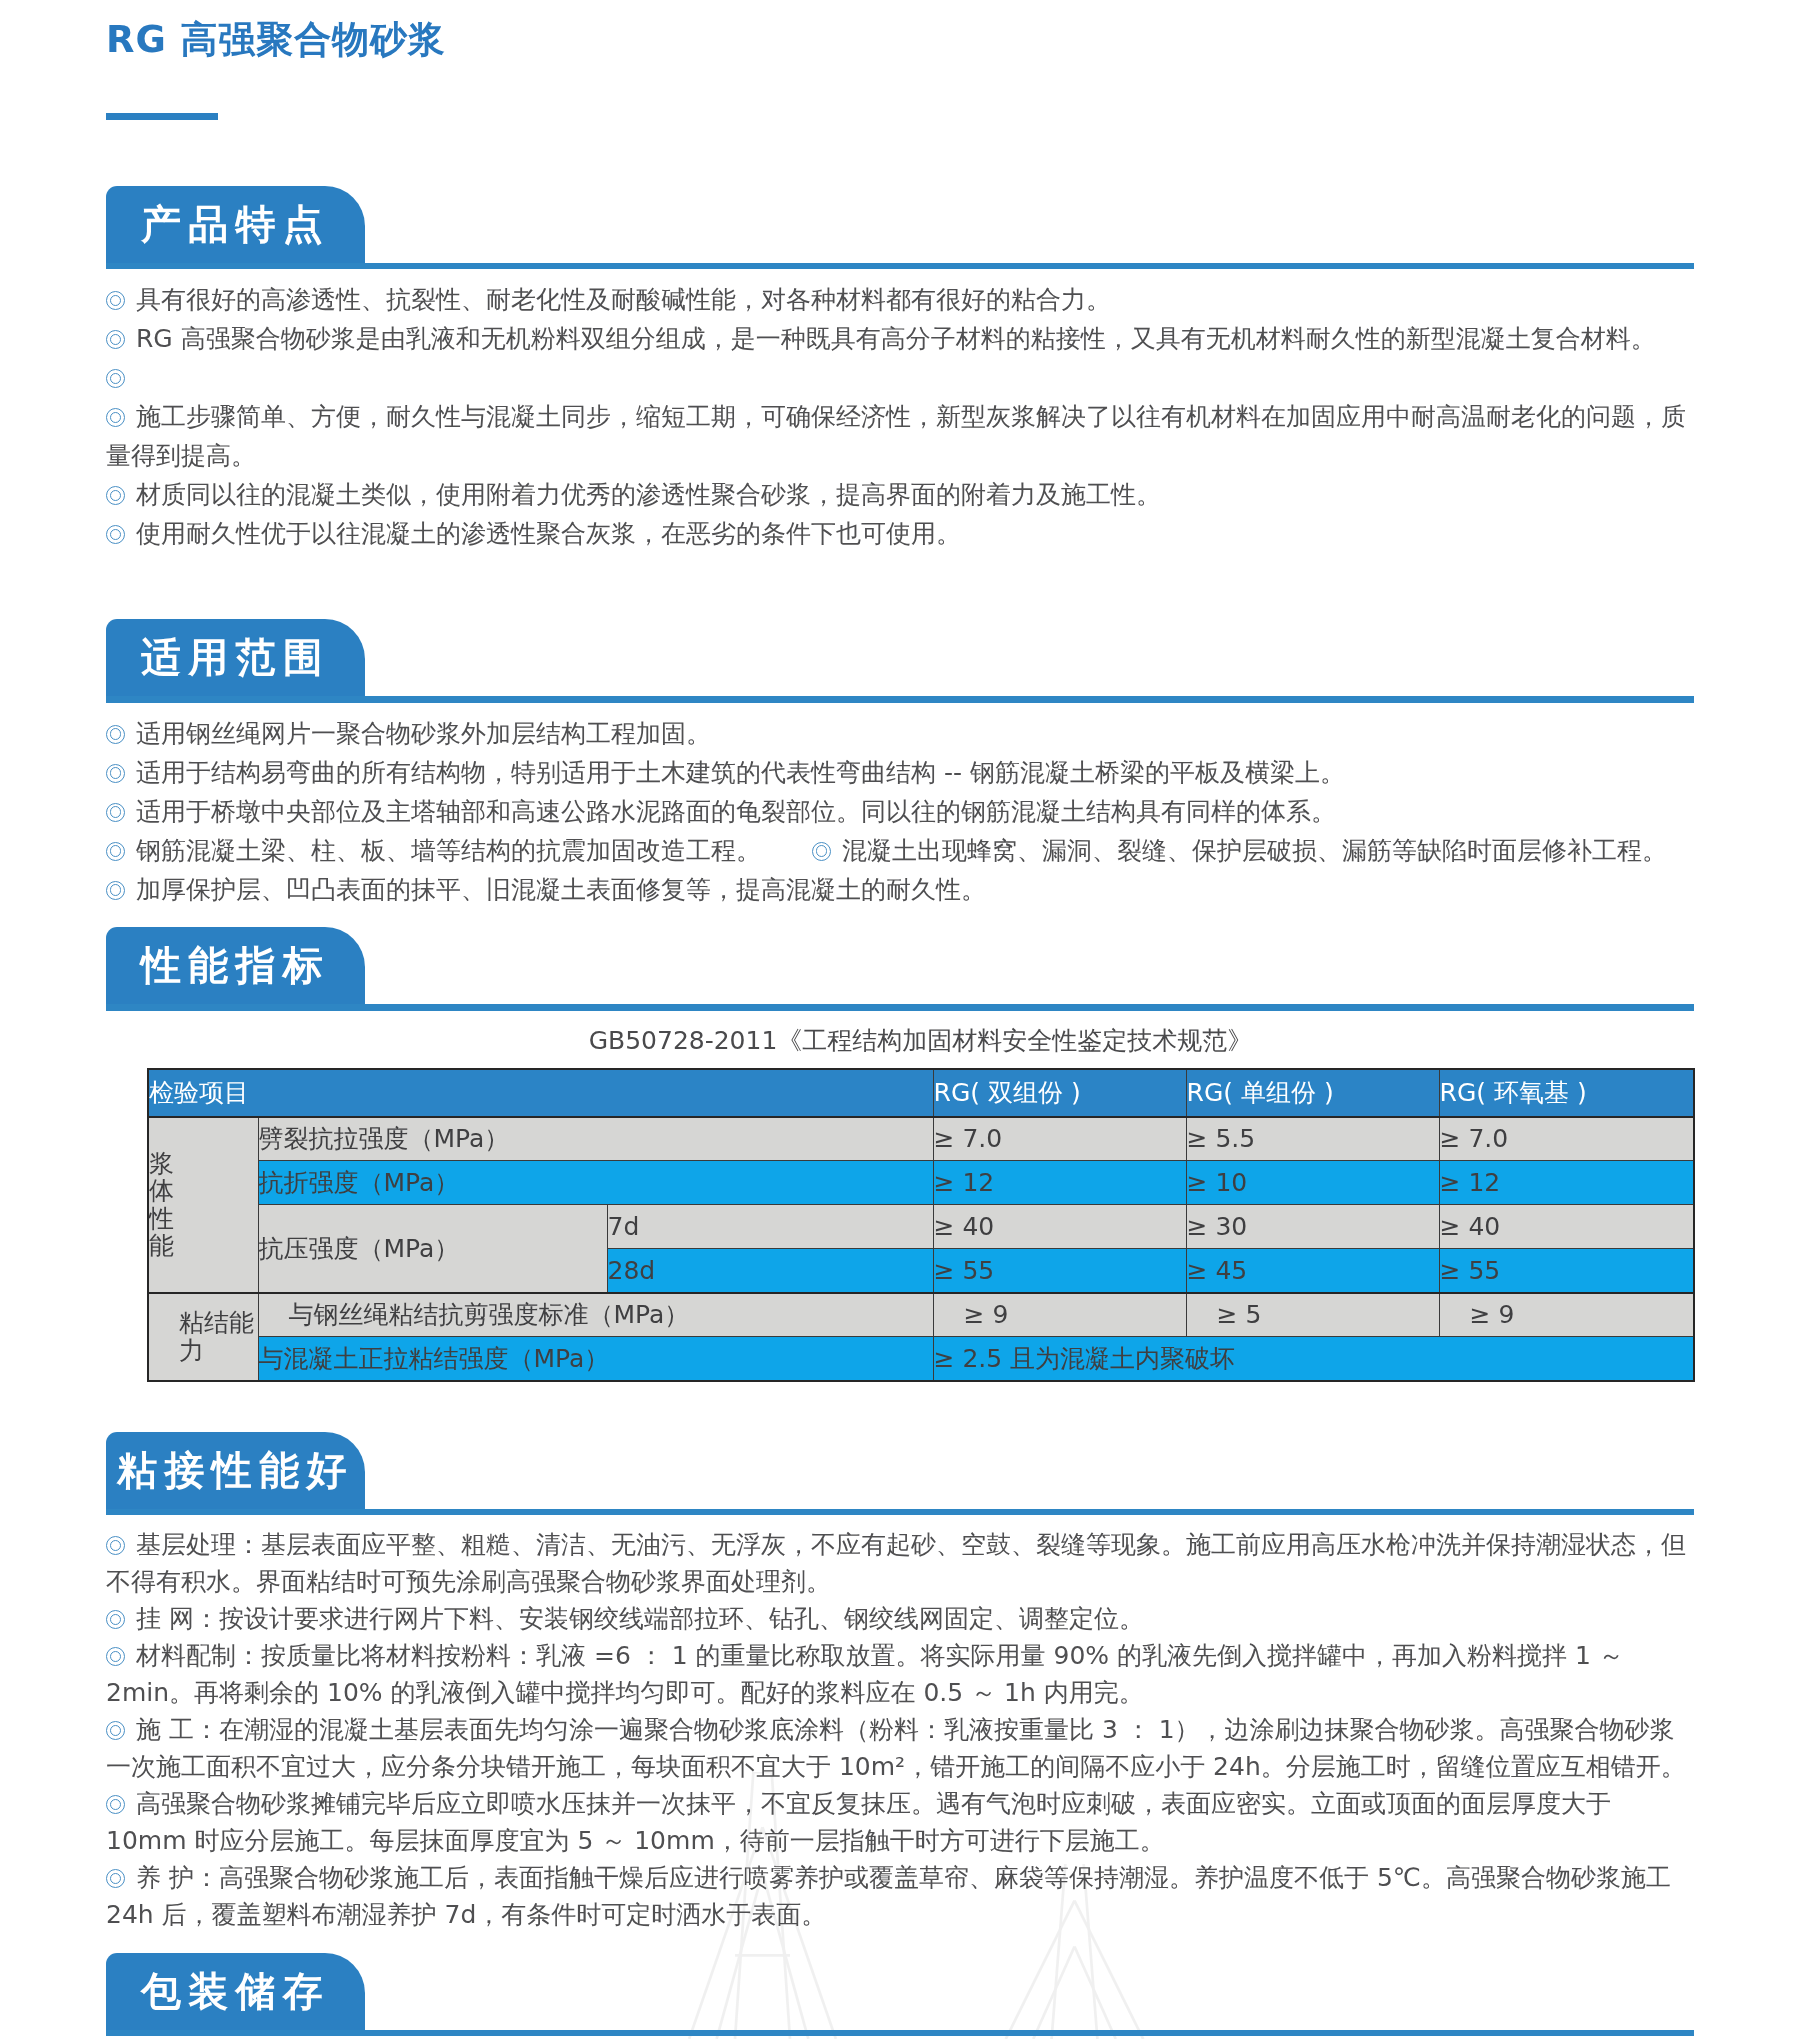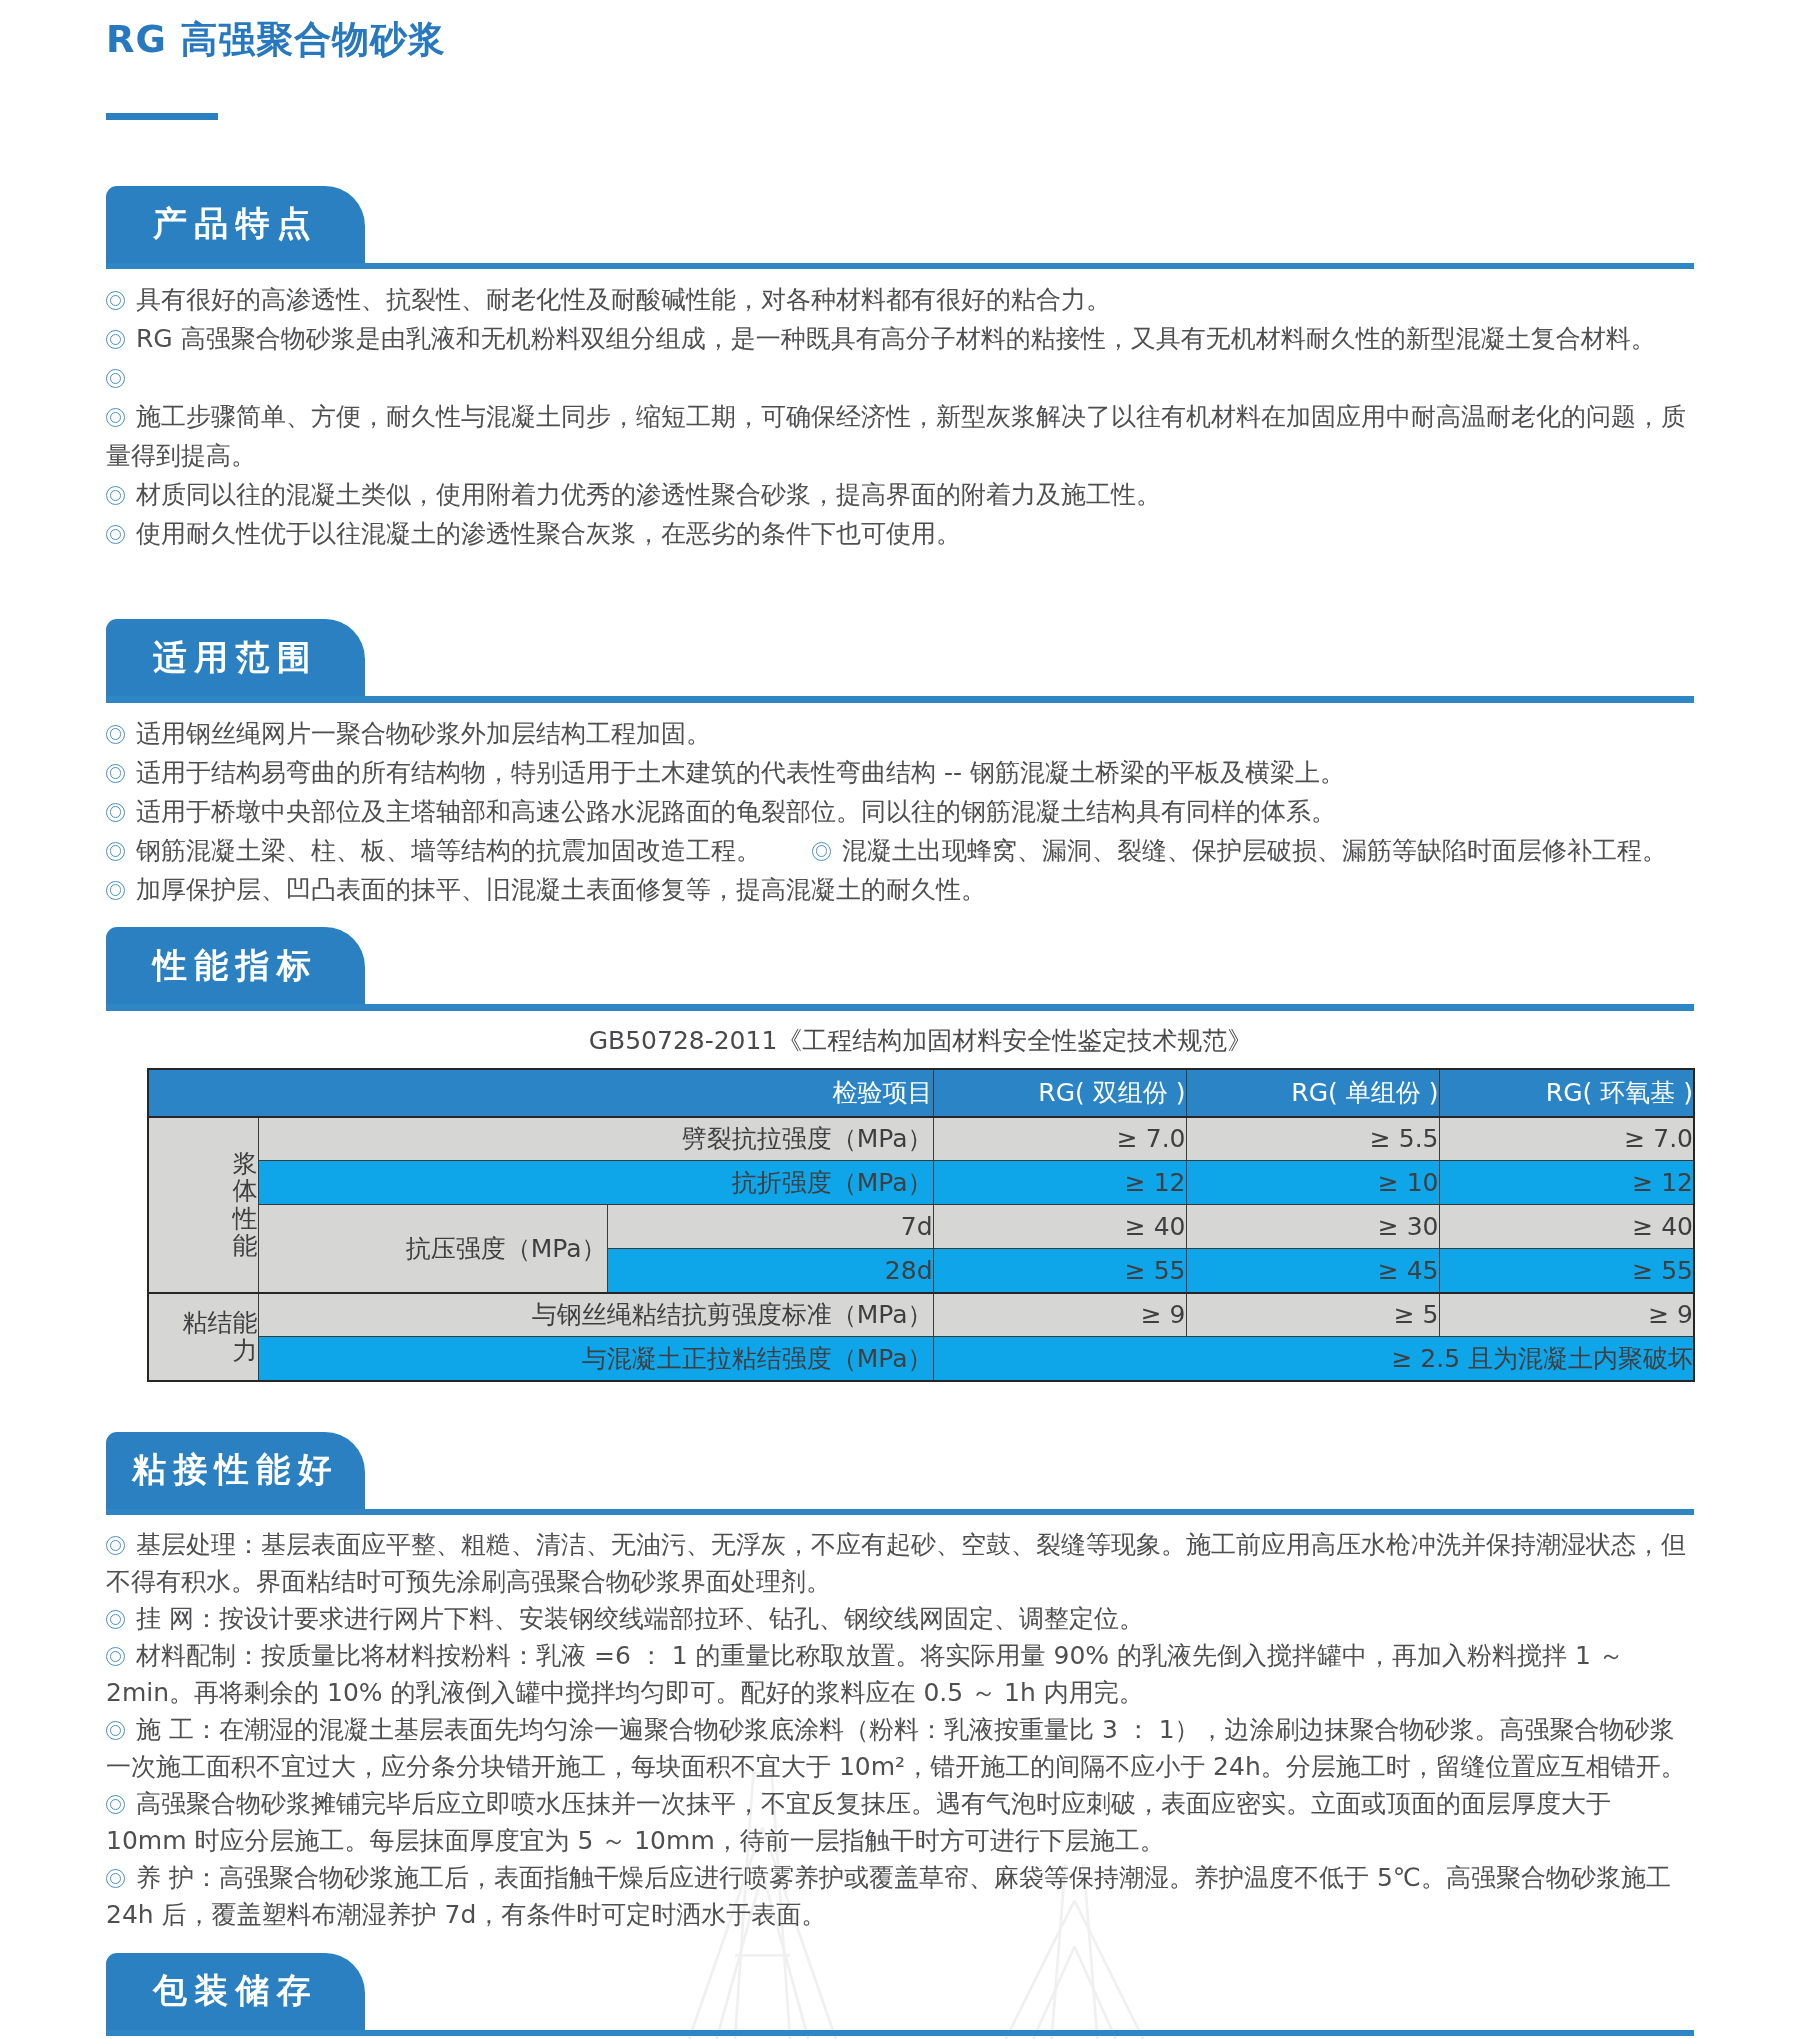--- a/index.html
+++ b/index.html
@@ -27,21 +27,21 @@
   .page-title{color:#2878bf;font-size:37px;font-weight:bold;letter-spacing:0.9px;}
   .title-underline{width:112px;height:7.3px;background:var(--brand);margin-top:48px;}
   
   .sec-head{margin-top:66px;font-size:0;}
   .sec-head.tight{margin-top:18.4px;}
   .sec-head.process-gap{margin-top:50px;}
   .sec-head.pack-gap{margin-top:20px;}
   .tab{
     display:inline-flex;align-items:center;justify-content:center;
     width:259px;height:77px;background:var(--brand);color:#fff;
-    font-size:34px;font-weight:bold;letter-spacing:7.3px;
+    font-size:40px;font-weight:bold;letter-spacing:7.3px;
     border-radius:11px 40px 0 0;
   }
   .head-line{height:6.4px;background:var(--line);width:100%;}
   
   .bullets{margin-top:11px;}
   .bullet-row{font-size:25px;line-height:39px;color:var(--text);}
   .process .bullet-row{line-height:37px;}
   .ring{
     display:inline-block;width:19px;height:19px;border:1.8px solid var(--bullet);
     border-radius:50%;position:relative;vertical-align:-1.8px;margin-right:11px;
@@ -50,21 +50,21 @@
     content:'';position:absolute;inset:2.8px;border:1.8px solid var(--bullet);border-radius:50%;
   }
   .bullet-sep{display:inline-block;width:51px;}
   
   .tbl-caption{margin-top:13px;font-size:25px;color:#4a4a4c;text-align:center;width:1547px;margin-left:41px;}
   table.perf{
     border-collapse:collapse;table-layout:fixed;width:1547px;margin:11px 0 0 41px;
     border:2.8px solid var(--borderheavy);
   }
   table.perf th,table.perf td{
-    border:1.8px solid var(--border);text-align:right;vertical-align:middle;
+    border:1.8px solid var(--border);text-align:left;vertical-align:middle;
     font-weight:normal;overflow:hidden;
   }
   table.perf thead th{
     background:var(--thead);color:#fff;height:48px;font-size:25px;
     border-bottom:2.8px solid var(--borderheavy);
   }
   table.perf td{height:44px;font-size:25px;color:#3f3f41;background:#0ea5e9;line-height:27.5px;}
   table.perf td.gray{background:var(--rowgray);}
   table.perf tr.group-start td{border-top:2.8px solid var(--borderheavy);padding-left:30px;}
 </style>

